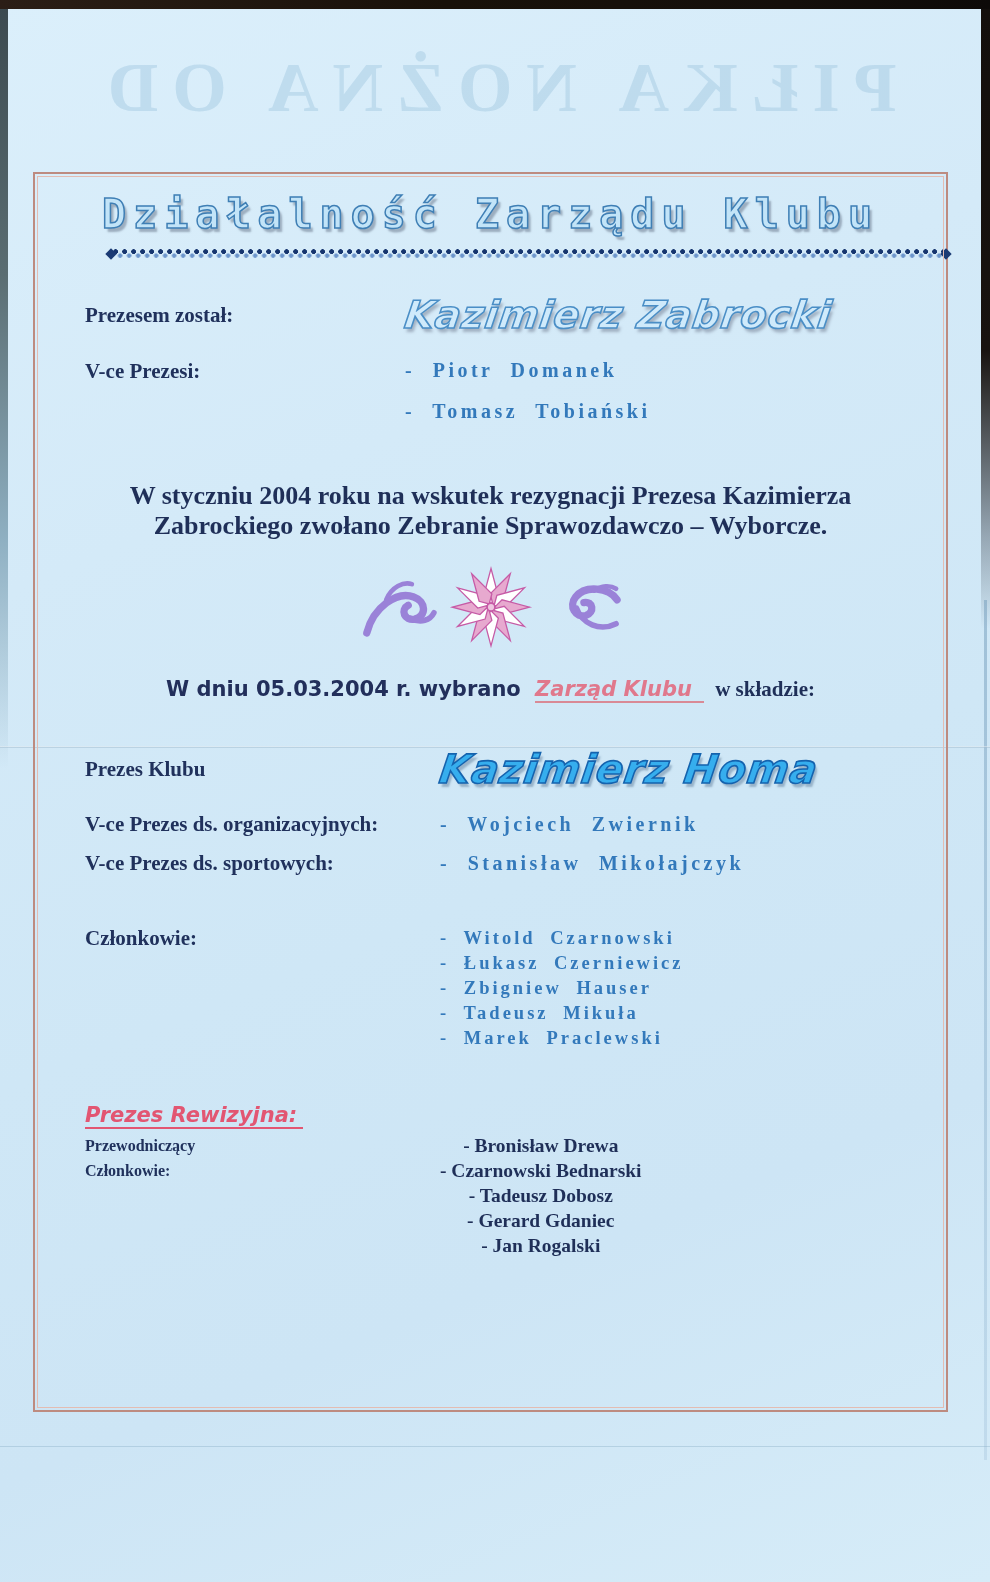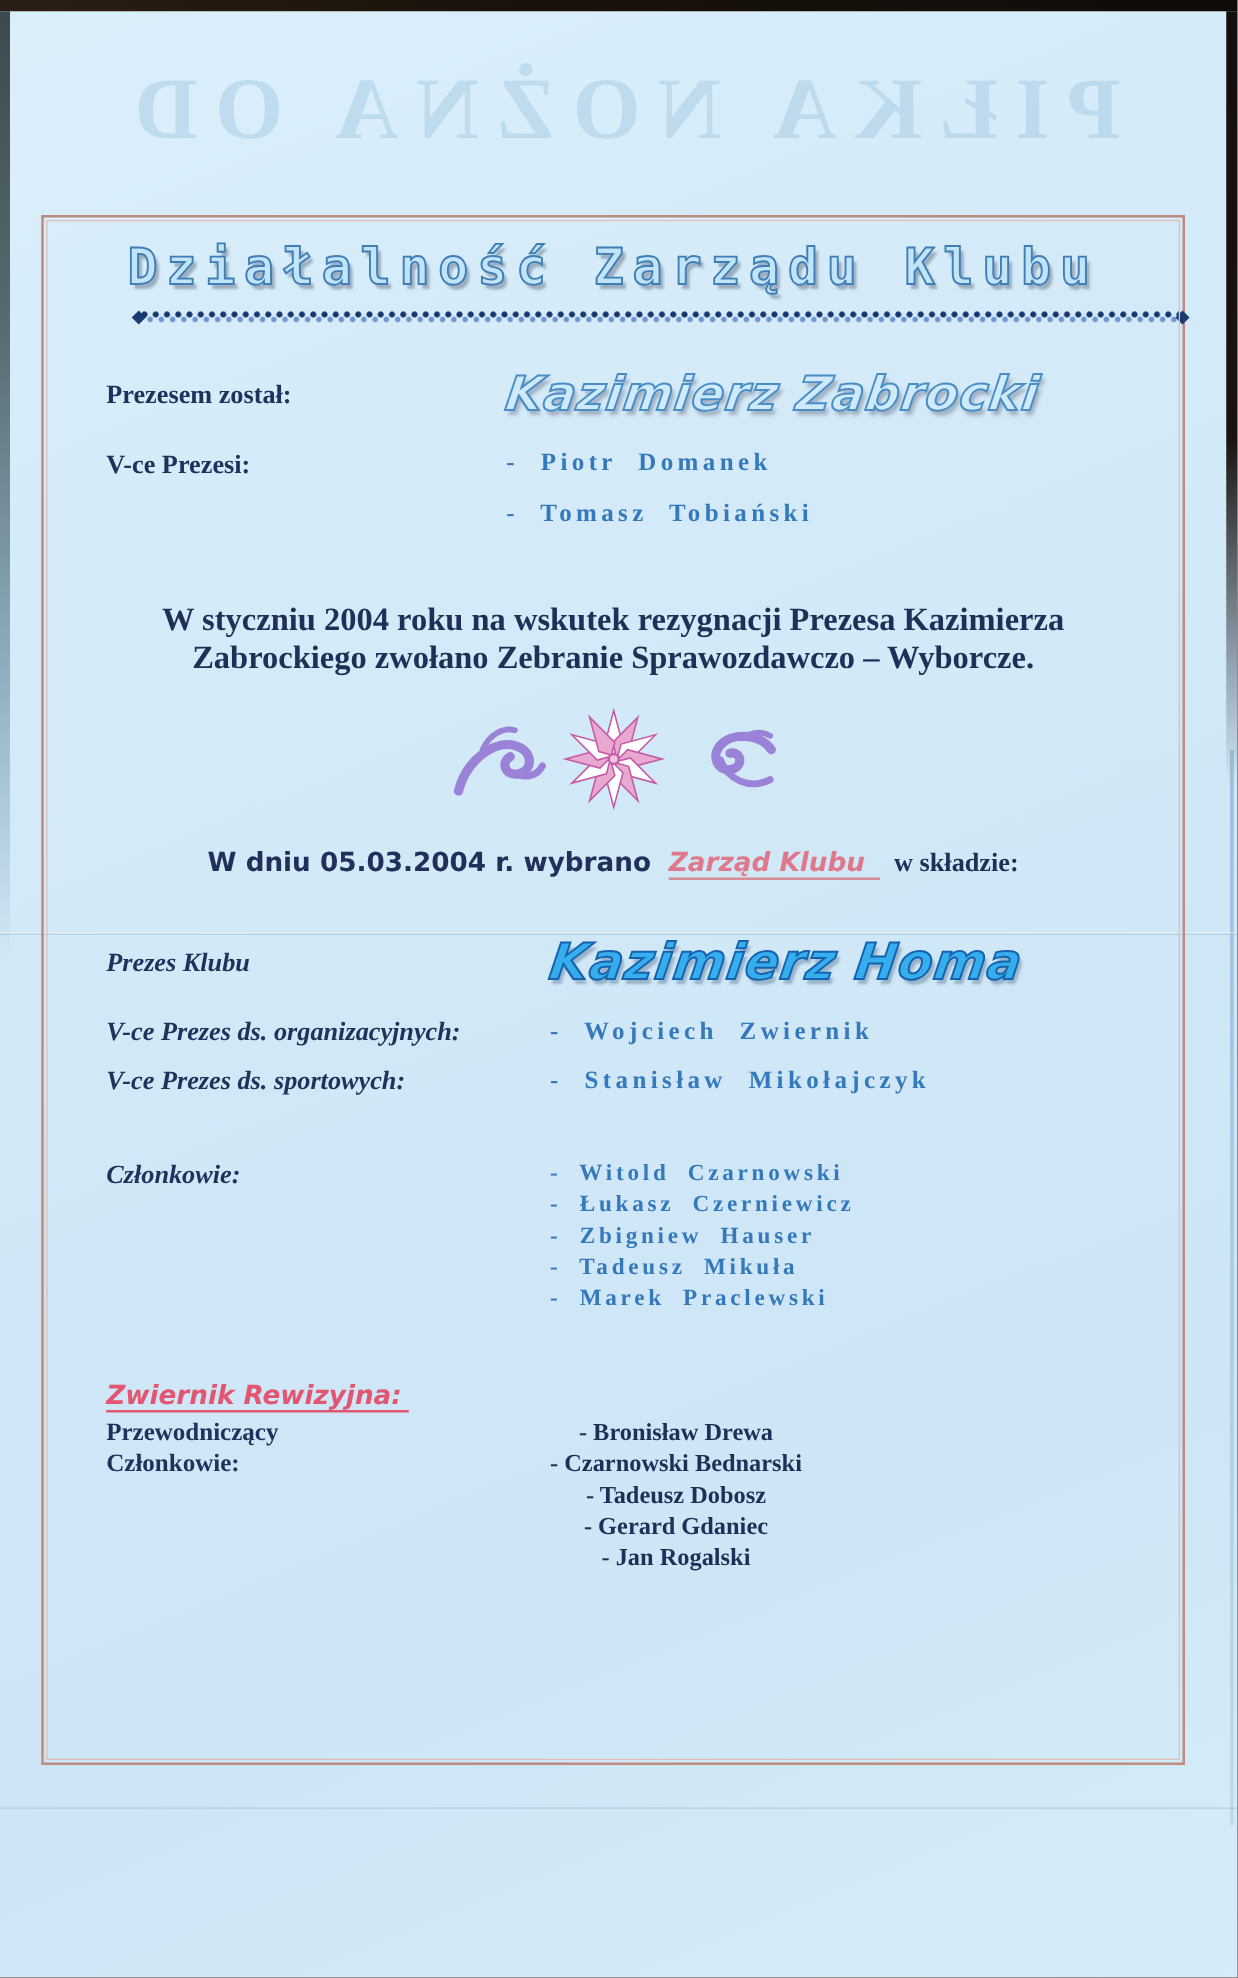--- a/index.html
+++ b/index.html
@@ -72,21 +72,21 @@
     transform:rotate(45deg);
   }
   .chain::before{left:-6px;}
   .chain::after{right:-6px;}
 
   .intro{margin-top:16px;text-align:center;font-weight:bold;font-size:21px;color:#1f2f58;}
 
   
   .row{display:flex;align-items:center;}
   .lbl{font-weight:bold;font-size:21px;color:#20315c;flex:0 0 320px;}
-  .lbl.wide{flex:0 0 355px;font-style:italic;}
+  .lbl.wide{flex:0 0 355px;}
   .blue-name{
     font-weight:bold;font-size:20px;color:#3379bb;
     letter-spacing:3.5px;word-spacing:9px;
   }
   .navy-name{font-weight:bold;font-size:20px;color:#1f2f58;text-align:center;}
 
   
   .wordart{
     display:inline-block;
     font-family:"DejaVu Sans",sans-serif;
@@ -136,21 +136,21 @@
 
   .committee{margin-top:52px;}
   .committee-heading{
     display:inline-block;
     font-family:"DejaVu Sans",sans-serif;font-style:italic;font-weight:bold;
     font-size:21px;color:#e25672;
     border-bottom:2px solid #e25672;padding-right:6px;
   }
   .committee-body{display:flex;margin-top:4px;}
   .committee-labels{flex:0 0 355px;}
-  .committee-labels div{font-weight:bold;font-size:20px;line-height:25px;color:#20315c;}
+  .committee-labels div{font-weight:bold;font-size:16px;line-height:25px;color:#20315c;}
   .committee-names .navy-name{display:block;font-size:19.5px;line-height:25px;}
 </style>
 </head>
 <body>
 
 <div class="photo">
   <div class="ghost">PIŁKA NOŻNA OD</div>
   <div class="edge-top"></div>
   <div class="edge-left"></div>
   <div class="edge-right"></div>
@@ -244,21 +244,21 @@
               <span class="blue-name">- Witold Czarnowski</span>
               <span class="blue-name">- Łukasz Czerniewicz</span>
               <span class="blue-name">- Zbigniew Hauser</span>
               <span class="blue-name">- Tadeusz Mikuła</span>
               <span class="blue-name">- Marek Praclewski</span>
             </div>
         </div>
       </div>
 
       <div class="committee">
-        <div class="committee-heading">Zwiernik Rewizyjna:</div>
+        <div class="committee-heading">Prezes Rewizyjna:</div>
         <div class="committee-body">
           <div class="committee-labels">
             <div>Przewodniczący</div>
             <div>Członkowie:</div>
           </div>
           <div class="committee-names">
               <span class="navy-name">- Bronisław Drewa</span>
               <span class="navy-name">- Czarnowski Bednarski</span>
               <span class="navy-name">- Tadeusz Dobosz</span>
               <span class="navy-name">- Gerard Gdaniec</span>

